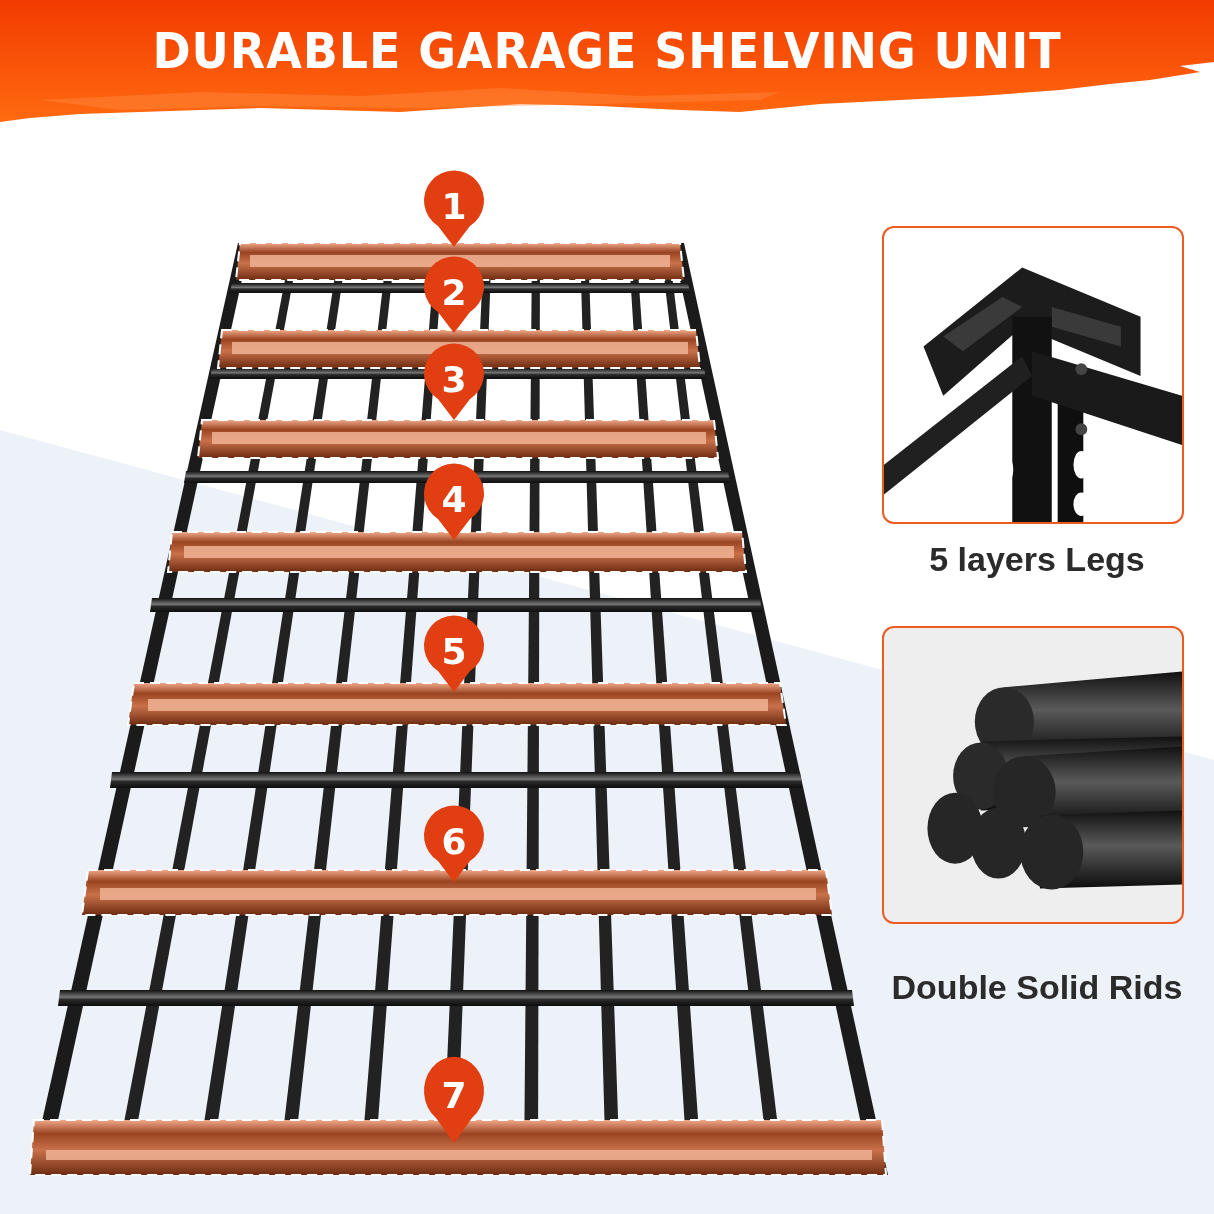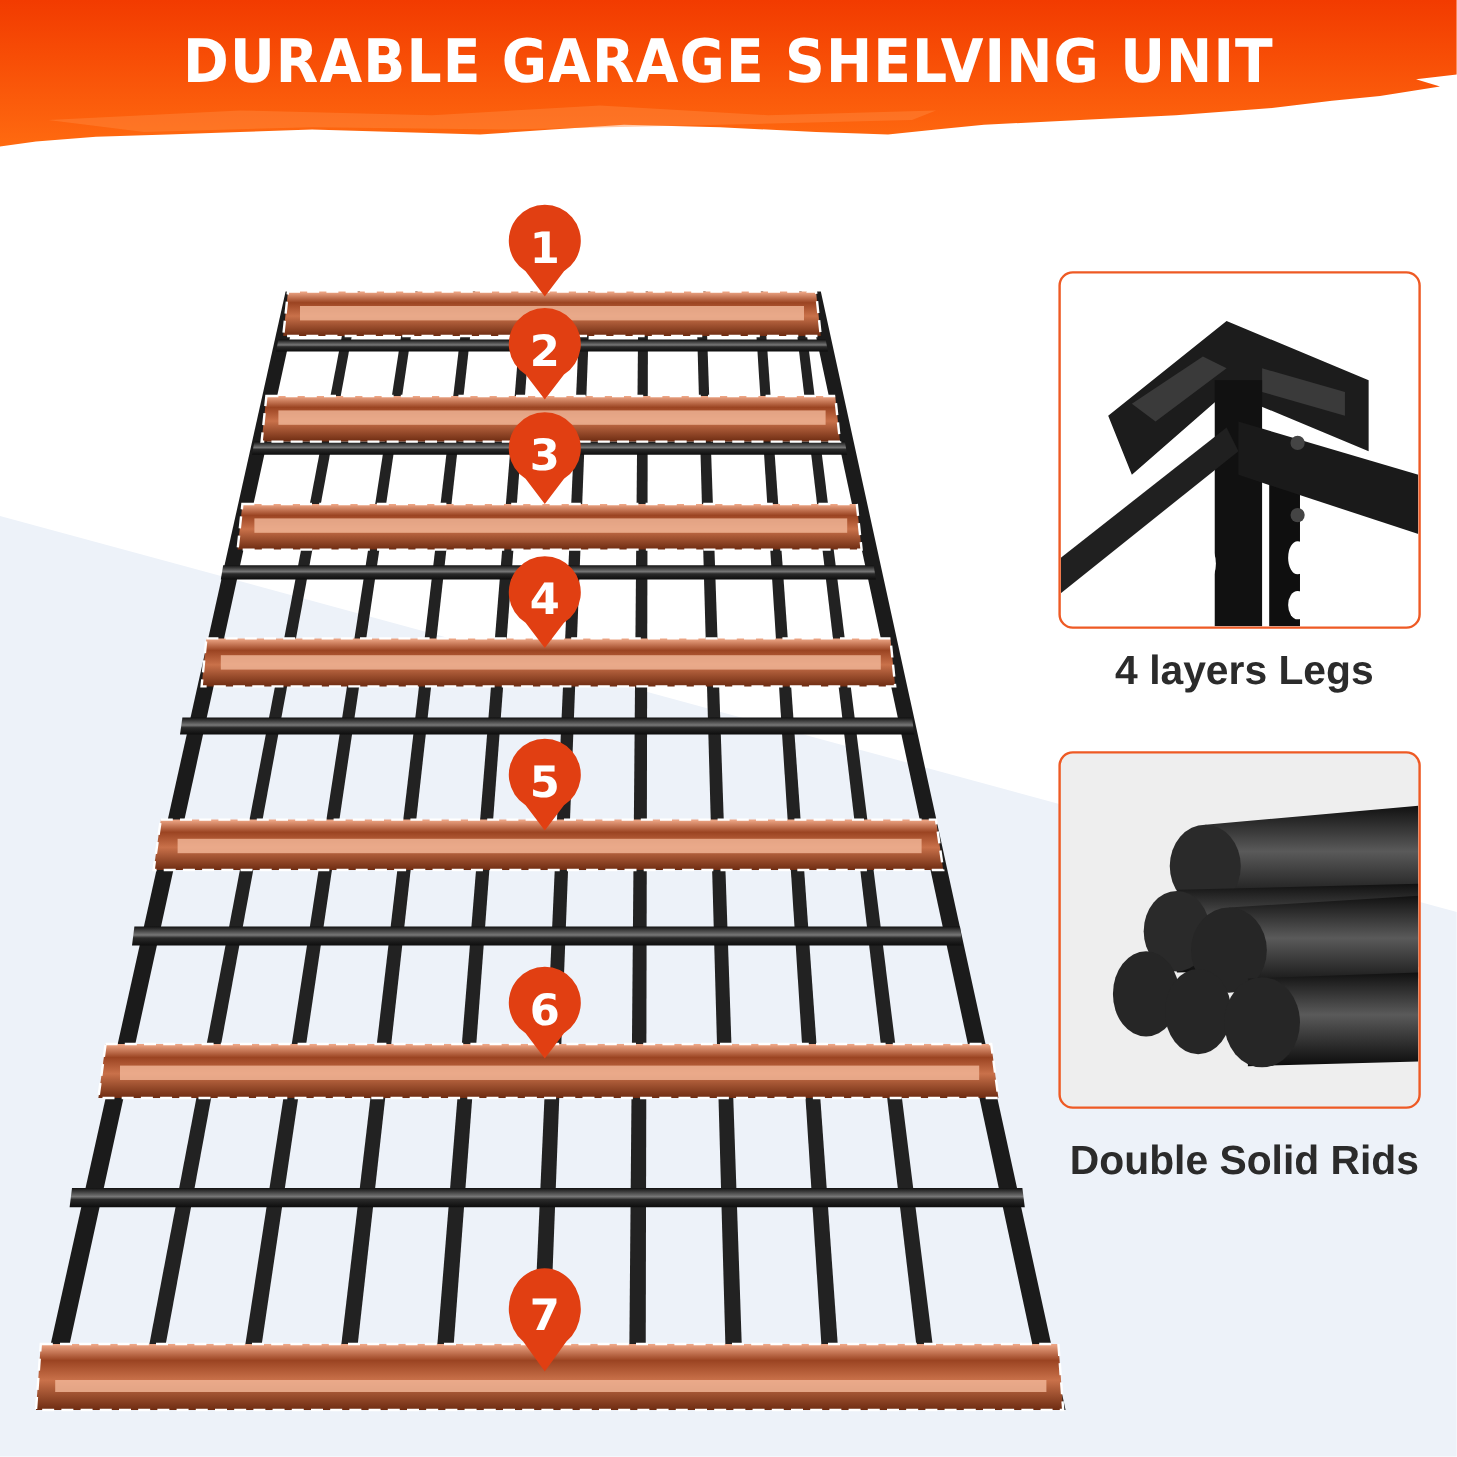--- a/index.html
+++ b/index.html
@@ -7,21 +7,21 @@
   .bg-poly { position:absolute; left:0; top:0; width:1214px; height:1214px; }
   .banner { position:absolute; left:0; top:0; width:1214px; height:140px; }
   .title { position:absolute; left:0; top:22px; width:1214px; text-align:center; color:#ffffff; font-family:"DejaVu Sans", sans-serif; font-weight:bold; font-size:50px; letter-spacing:1px; transform:scaleX(0.92); }
   .shelf { position:absolute; left:0; top:0; width:1214px; height:1214px; }
   .card { position:absolute; left:882px; width:302px; height:298px; border:2px solid #ee5a24; border-radius:12px; overflow:hidden; box-sizing:border-box; }
   .card1 { top:226px; background:#ffffff; }
   .card2 { top:626px; background:#eeeeee; }
   .card svg { width:100%; height:100%; display:block; }
   .caption { position:absolute; left:860px; width:354px; text-align:center; color:#2b2b2b; font-weight:bold; font-size:34px; }
   .cap1 { top:540px; }
-  .cap2 { top:948px; }
+  .cap2 { top:968px; }
 </style>
 </head>
 <body>
 
 <svg class="bg-poly" viewBox="0 0 1214 1214">
   <polygon points="0,430 1214,760 1214,1214 0,1214" fill="#edf2f9"></polygon>
 </svg>
 
 <svg class="banner" viewBox="0 0 1214 140" preserveAspectRatio="none">
   <defs>
@@ -138,21 +138,21 @@
     <rect x="176" y="170" width="26" height="128" fill="#0f0f0f"></rect>
     <polygon points="0,240 140,130 150,150 0,270" fill="#202020"></polygon>
     <polygon points="150,125 302,170 302,220 150,170" fill="#1a1a1a"></polygon>
     <circle cx="200" cy="143" r="6" fill="#444"></circle>
     <circle cx="200" cy="204" r="6" fill="#444"></circle>
     <ellipse cx="200" cy="240" rx="8" ry="14" fill="#fff"></ellipse>
     <ellipse cx="200" cy="280" rx="8" ry="12" fill="#fff"></ellipse>
     <ellipse cx="126" cy="245" rx="5" ry="12" fill="#fff"></ellipse>
   </svg>
 </div>
-<div class="caption cap1">4 layers Legs</div>
+<div class="caption cap1">5 layers Legs</div>
 
 <div class="card card2">
   <svg viewBox="0 0 302 298">
     <defs>
       <linearGradient id="rodg" x1="0" y1="0" x2="0" y2="1">
         <stop offset="0" stop-color="#111"></stop>
         <stop offset="0.45" stop-color="#5a5a5a"></stop>
         <stop offset="1" stop-color="#0c0c0c"></stop>
       </linearGradient>
     </defs>

